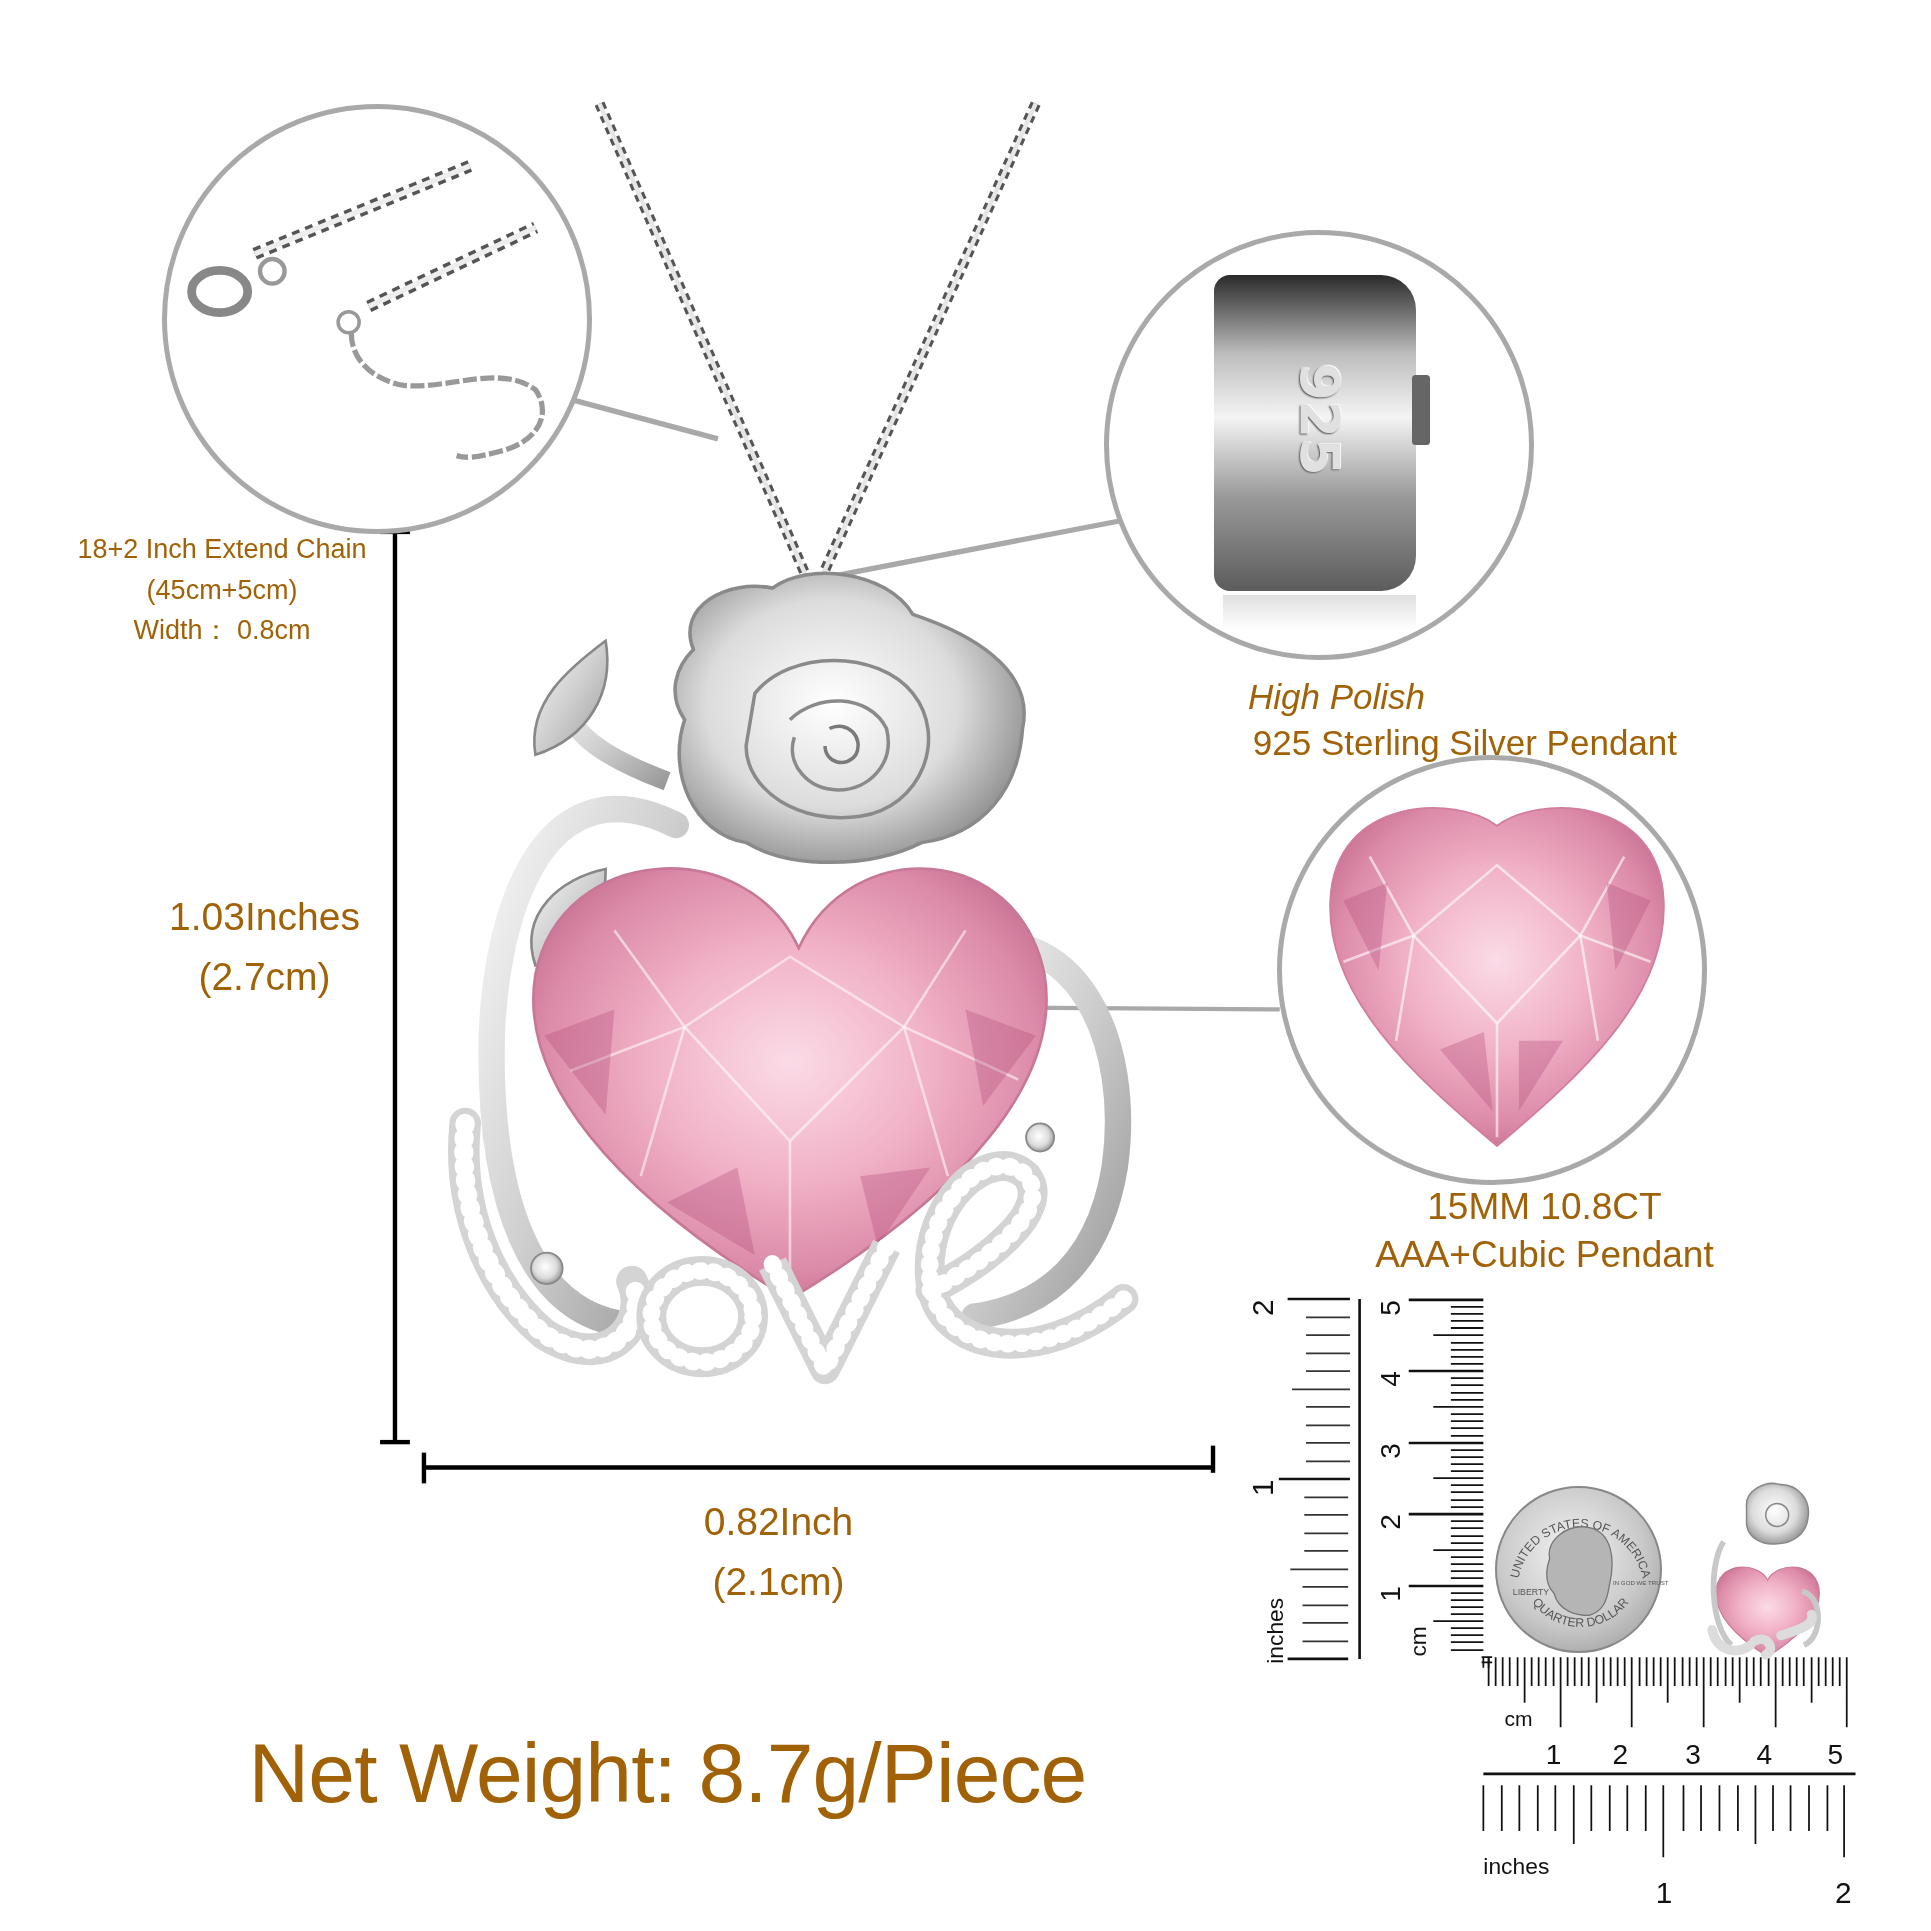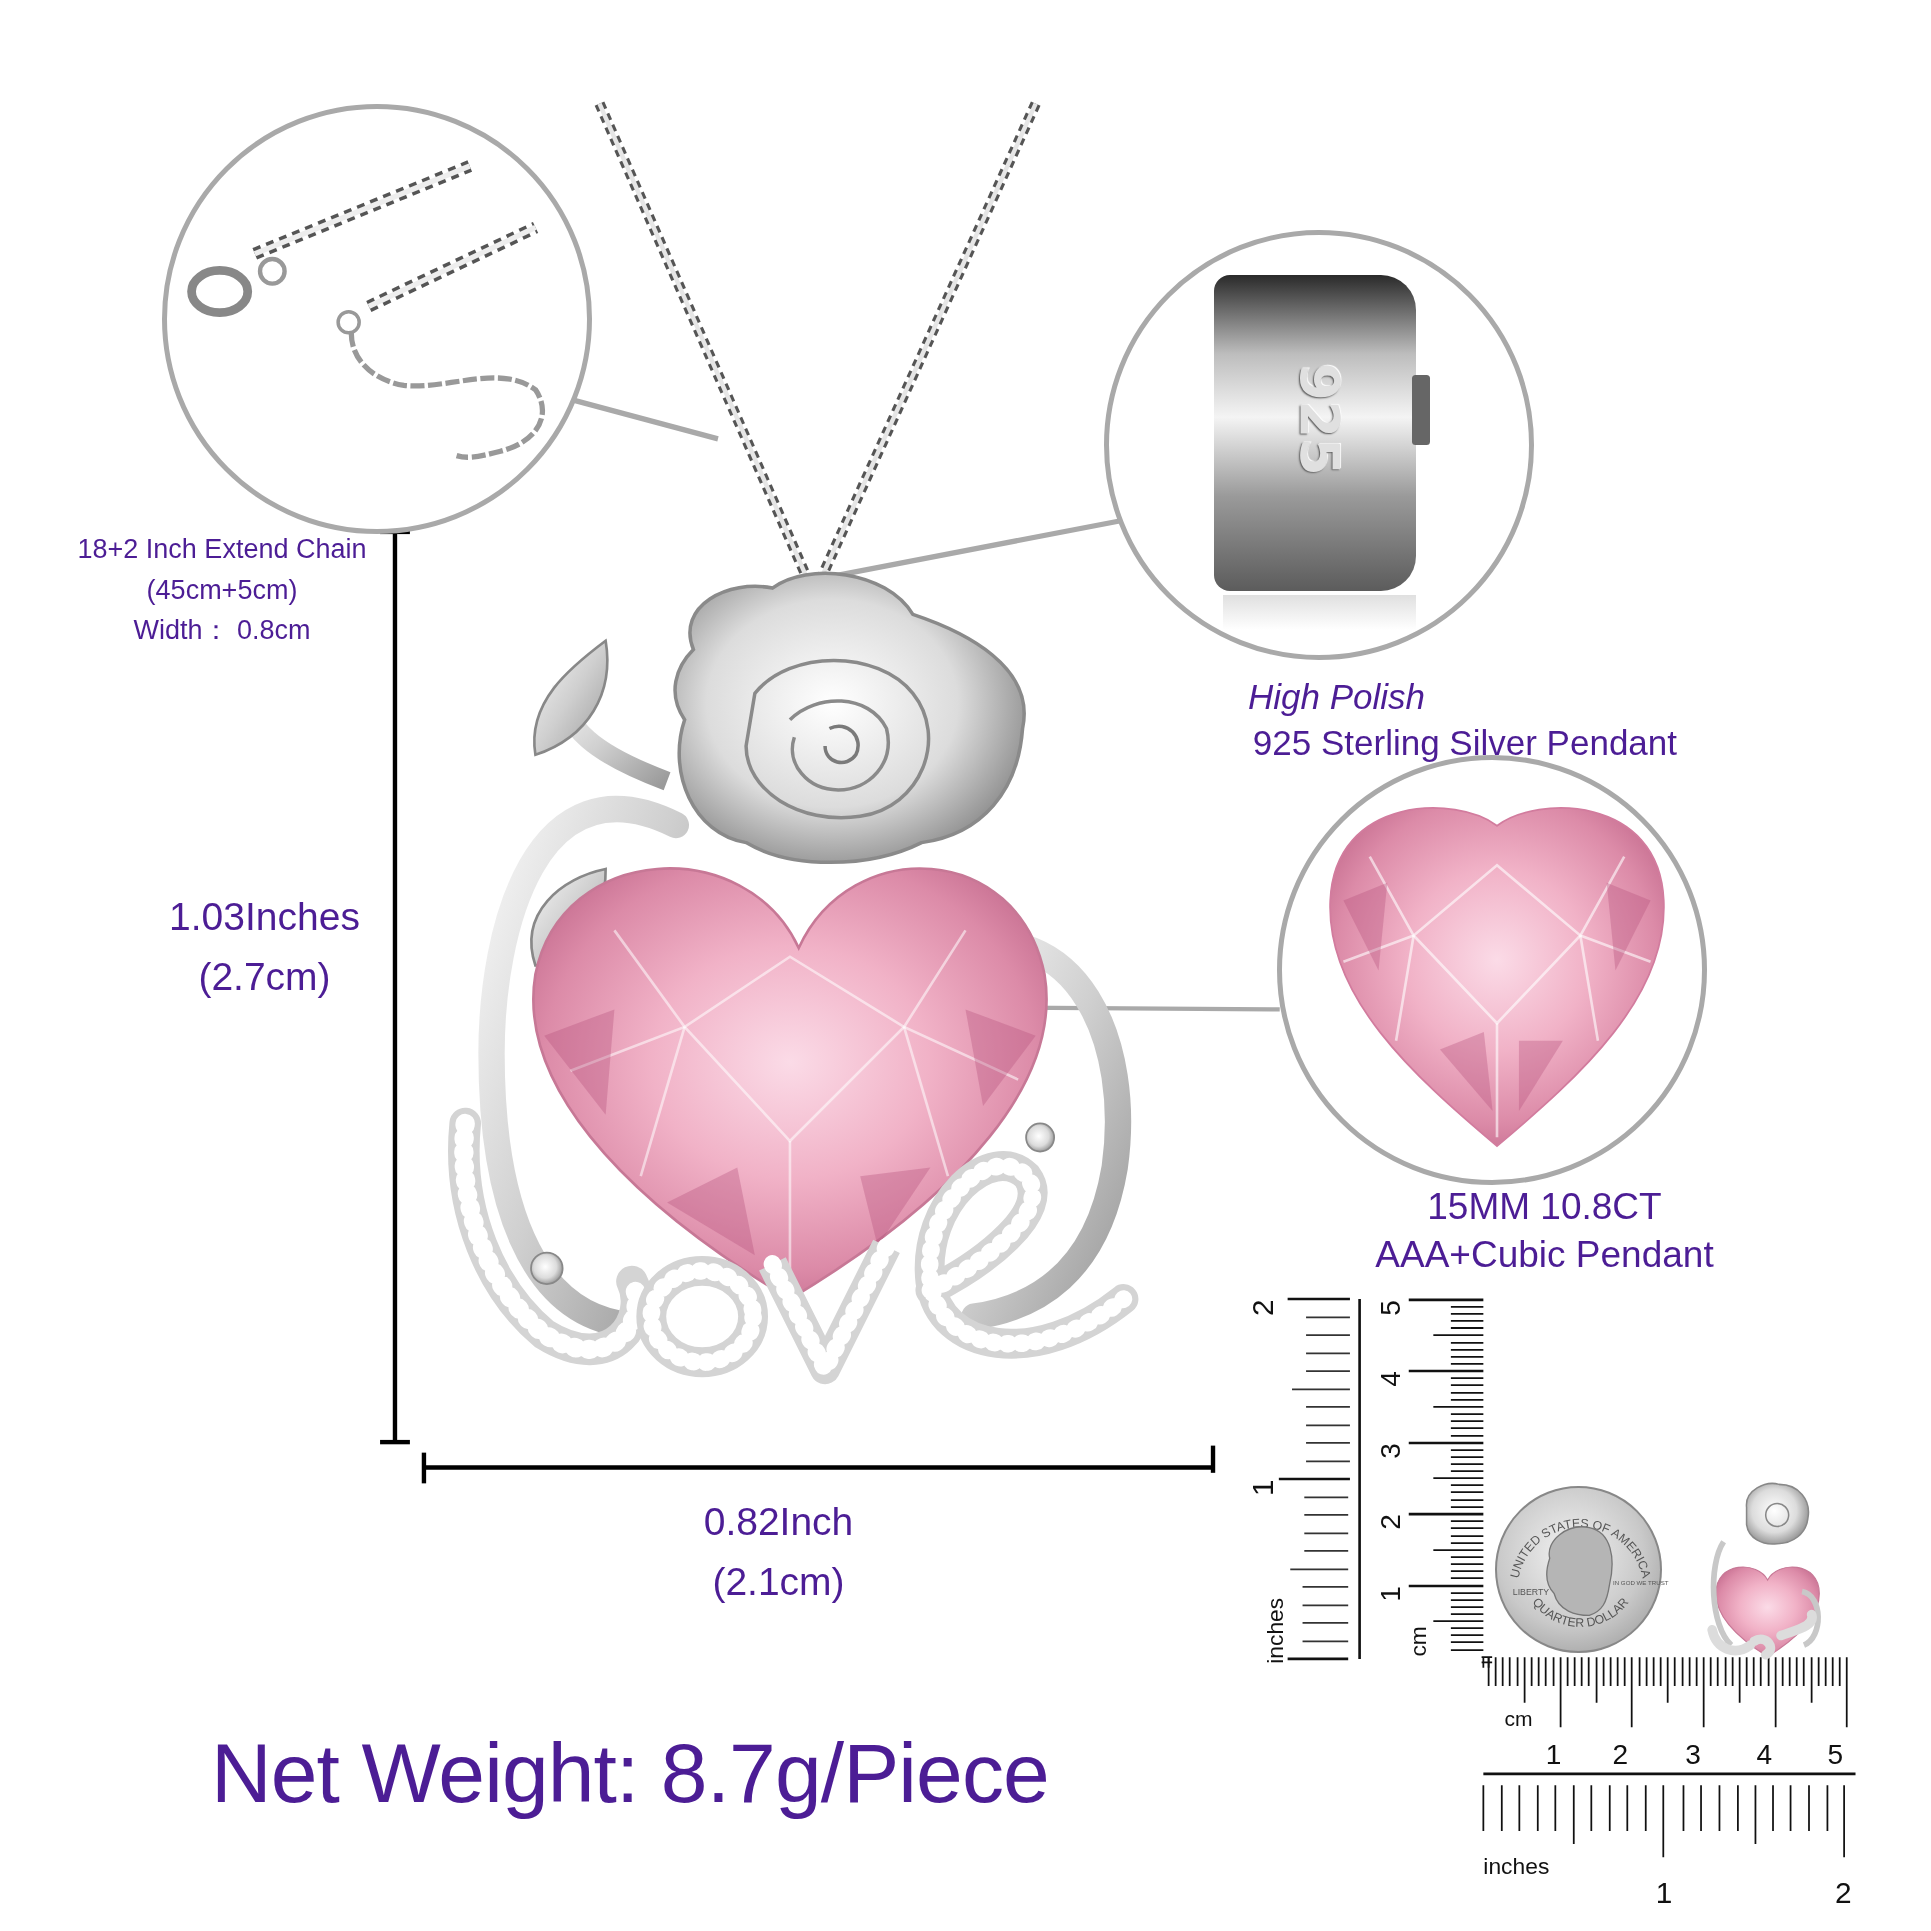--- a/index.html
+++ b/index.html
@@ -1,19 +1,19 @@
 <!DOCTYPE html>
 <html style="font-size:14px"><head>
 <meta charset="utf-8">
 <style>
   html, body { margin:0; padding:0; background:#ffffff; }
   body { width:1931px; height:1931px; position:relative; overflow:hidden;
          font-family:"Liberation Sans", "DejaVu Sans", sans-serif; color:#111; }
   .abs { position:absolute; }
-  .txt { position:absolute; white-space:nowrap; text-align:center; color:#4c1d95; }
+  .txt { position:absolute; white-space:nowrap; text-align:center; color:#a16207; }
   .detail-circle { position:absolute; border-radius:50%; border:5.3px solid #a9a9a9; background:#fff; box-sizing:border-box; overflow:hidden; }
   .dim-text { font-size:39px; line-height:1.55; }
   .small-text { font-size:27px; line-height:1.5; }
   .spec-text { font-size:35px; line-height:1.3; }
   .weight { font-size:84px; font-weight:400; letter-spacing:-0.9px; }
   svg { position:absolute; left:0; top:0; overflow:visible; }
   .ruler-num { font-size:30px; fill:#111; font-family:"Liberation Sans", sans-serif; }
 </style>
 </head>
 <body>
@@ -179,21 +179,21 @@
       <polygon points="270,320 320,320 270,400"></polygon>
     </g>
   </svg>
 </div>
 
 <div class="txt spec-text" style="left:1325px; top:1183px; width:439px; font-size:37px;">
   <div>15MM 10.8CT</div>
   <div>AAA+Cubic Pendant</div>
 </div>
 
-<div class="txt weight" style="left:211px; top:1725px; width:913px; text-align:left;">Net Weight: 8.7g/Piece</div>
+<div class="txt weight" style="left:211px; top:1725px; width:913px; text-align:center;">Net Weight: 8.7g/Piece</div>
 
 <svg width="1931" height="1931" viewBox="0 0 2200 2200">
 
   <g>
     <line x1="1549" y1="1480" x2="1549" y2="1890" stroke="#111" stroke-width="3"></line>
 
     <line x1="1467" y1="1480" x2="1538" y2="1480" stroke="#111" stroke-width="3"></line>
     <line x1="1488" y1="1501" x2="1538" y2="1501" stroke="#333" stroke-width="2"></line>
     <line x1="1488" y1="1521" x2="1538" y2="1521" stroke="#333" stroke-width="2"></line>
     <line x1="1488" y1="1542" x2="1538" y2="1542" stroke="#333" stroke-width="2"></line>

